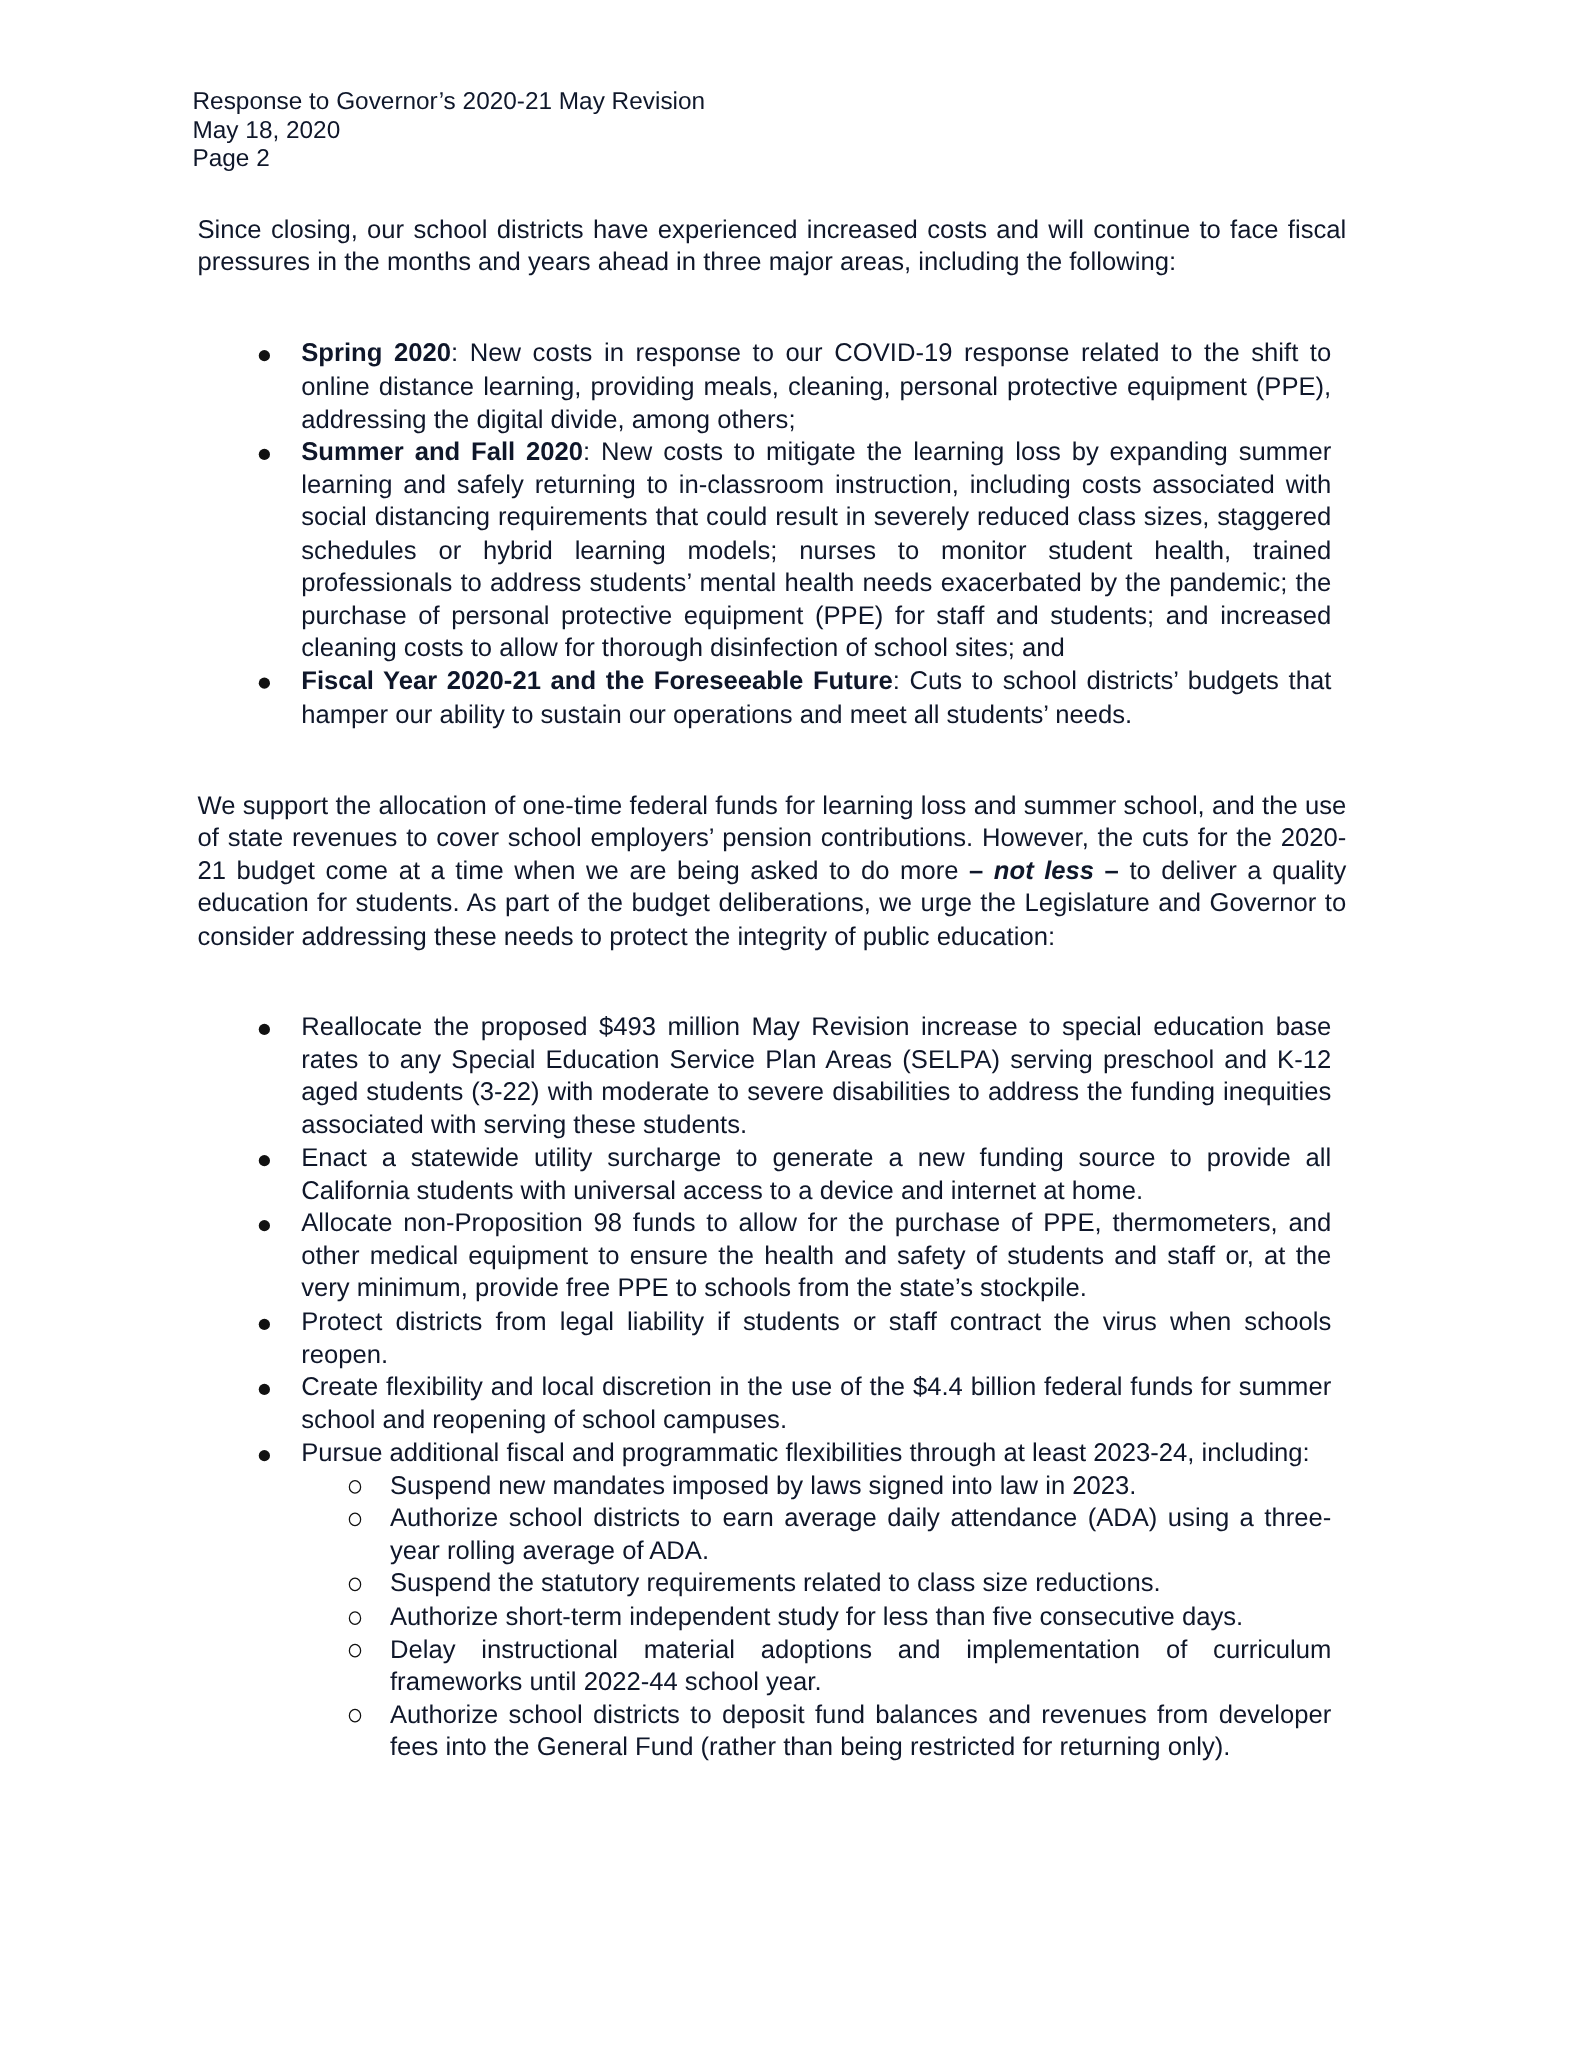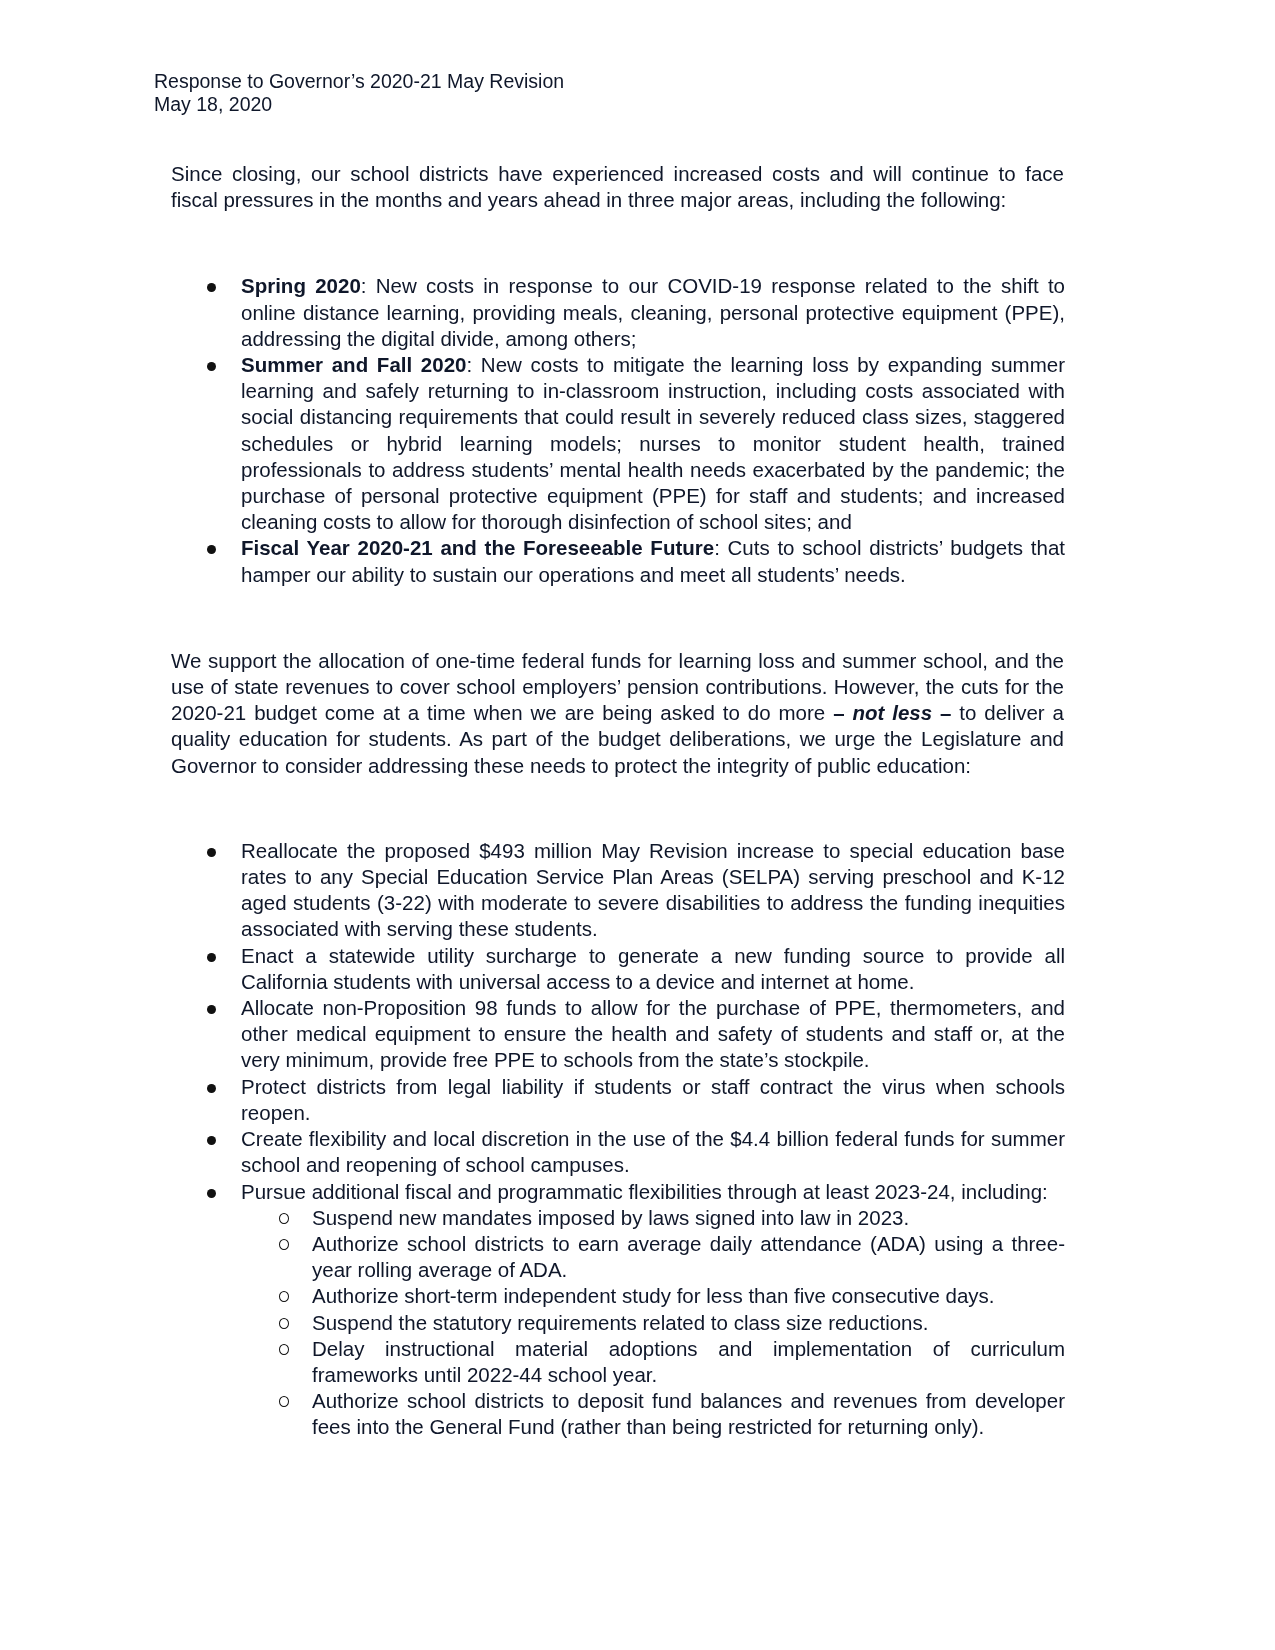--- a/index.html
+++ b/index.html
@@ -3,21 +3,21 @@
 <meta charset="utf-8">
 <style>
   html, body { margin: 0; padding: 0; background: #ffffff; }
   body { width: 1275px; height: 1650px; position: relative; overflow: hidden; }
   .page {
     position: absolute; left: 154px; top: 70px; width: 927px;
     font-family: Liberation Sans, sans-serif;
     font-size: 20.5px; line-height: 26.2px; color: #0f172a;
   }
   .header div { line-height: 23px; font-size: 19.5px; }
-  p { margin: 17px; text-align: justify; }
+  p { margin: 4px; text-align: justify; }
   .gap1 { height: 27px; }
   .gap2 { height: 26px; }
   ul.bullets { list-style: none; margin: 16px; padding: 0; }
   ul.bullets > li { position: relative; padding-left: 71px; text-align: justify; }
   ul.bullets > li .dot {
     position: absolute; left: 37px; top: 10px; width: 9px; height: 9px;
     border-radius: 50%; background: #111111;
   }
   ul.sub { list-style: none; margin: 0; padding: 0; }
   ul.sub > li { position: relative; padding-left: 71px; text-align: justify; margin-left: 0; }
@@ -29,20 +29,21 @@
   .em { font-weight: bold; font-style: italic; }
 </style>
 </head>
 <body>
 
 <div class="page">
 
   <div class="header">
     <div>Response to Governor’s 2020-21 May Revision</div>
     <div>May 18, 2020</div>
+    <div>Page 2</div>
   </div>
 
   <div style="height:28px"></div>
 
   <p>Since closing, our school districts have experienced increased costs and will continue to face fiscal pressures in the months and years ahead in three major areas, including the following:</p>
 
   <div class="gap1"></div>
 
   <ul class="bullets">
     <li>
@@ -68,21 +69,21 @@
   <ul class="bullets">
     <li><span class="dot"></span><span>Reallocate the proposed $493 million May Revision increase to special education base rates to any Special Education Service Plan Areas (SELPA) serving preschool and K-12 aged students (3-22) with moderate to severe disabilities to address the funding inequities associated with serving these students.</span></li>
     <li><span class="dot"></span><span>Enact a statewide utility surcharge to generate a new funding source to provide all California students with universal access to a device and internet at home.</span></li>
     <li><span class="dot"></span><span>Allocate non-Proposition 98 funds to allow for the purchase of PPE, thermometers, and other medical equipment to ensure the health and safety of students and staff or, at the very minimum, provide free PPE to schools from the state’s stockpile.</span></li>
     <li><span class="dot"></span><span>Protect districts from legal liability if students or staff contract the virus when schools reopen.</span></li>
     <li><span class="dot"></span><span>Create flexibility and local discretion in the use of the $4.4 billion federal funds for summer school and reopening of school campuses.</span></li>
     <li><span class="dot"></span><span>Pursue additional fiscal and programmatic flexibilities through at least 2023-24, including:</span>
       <ul class="sub">
         <li><span class="circ"></span><span>Suspend new mandates imposed by laws signed into law in 2023.</span></li>
         <li><span class="circ"></span><span>Authorize school districts to earn average daily attendance (ADA) using a three-year rolling average of ADA.</span></li>
+        <li><span class="circ"></span><span>Suspend the statutory requirements related to class size reductions.</span></li>
         <li><span class="circ"></span><span>Authorize short-term independent study for less than five consecutive days.</span></li>
-        <li><span class="circ"></span><span>Suspend the statutory requirements related to class size reductions.</span></li>
         <li><span class="circ"></span><span>Delay instructional material adoptions and implementation of curriculum frameworks until 2022-44 school year.</span></li>
         <li><span class="circ"></span><span>Authorize school districts to deposit fund balances and revenues from developer fees into the General Fund (rather than being restricted for returning only).</span></li>
       </ul>
     </li>
   </ul>
 
 </div>
 
 </body></html>

